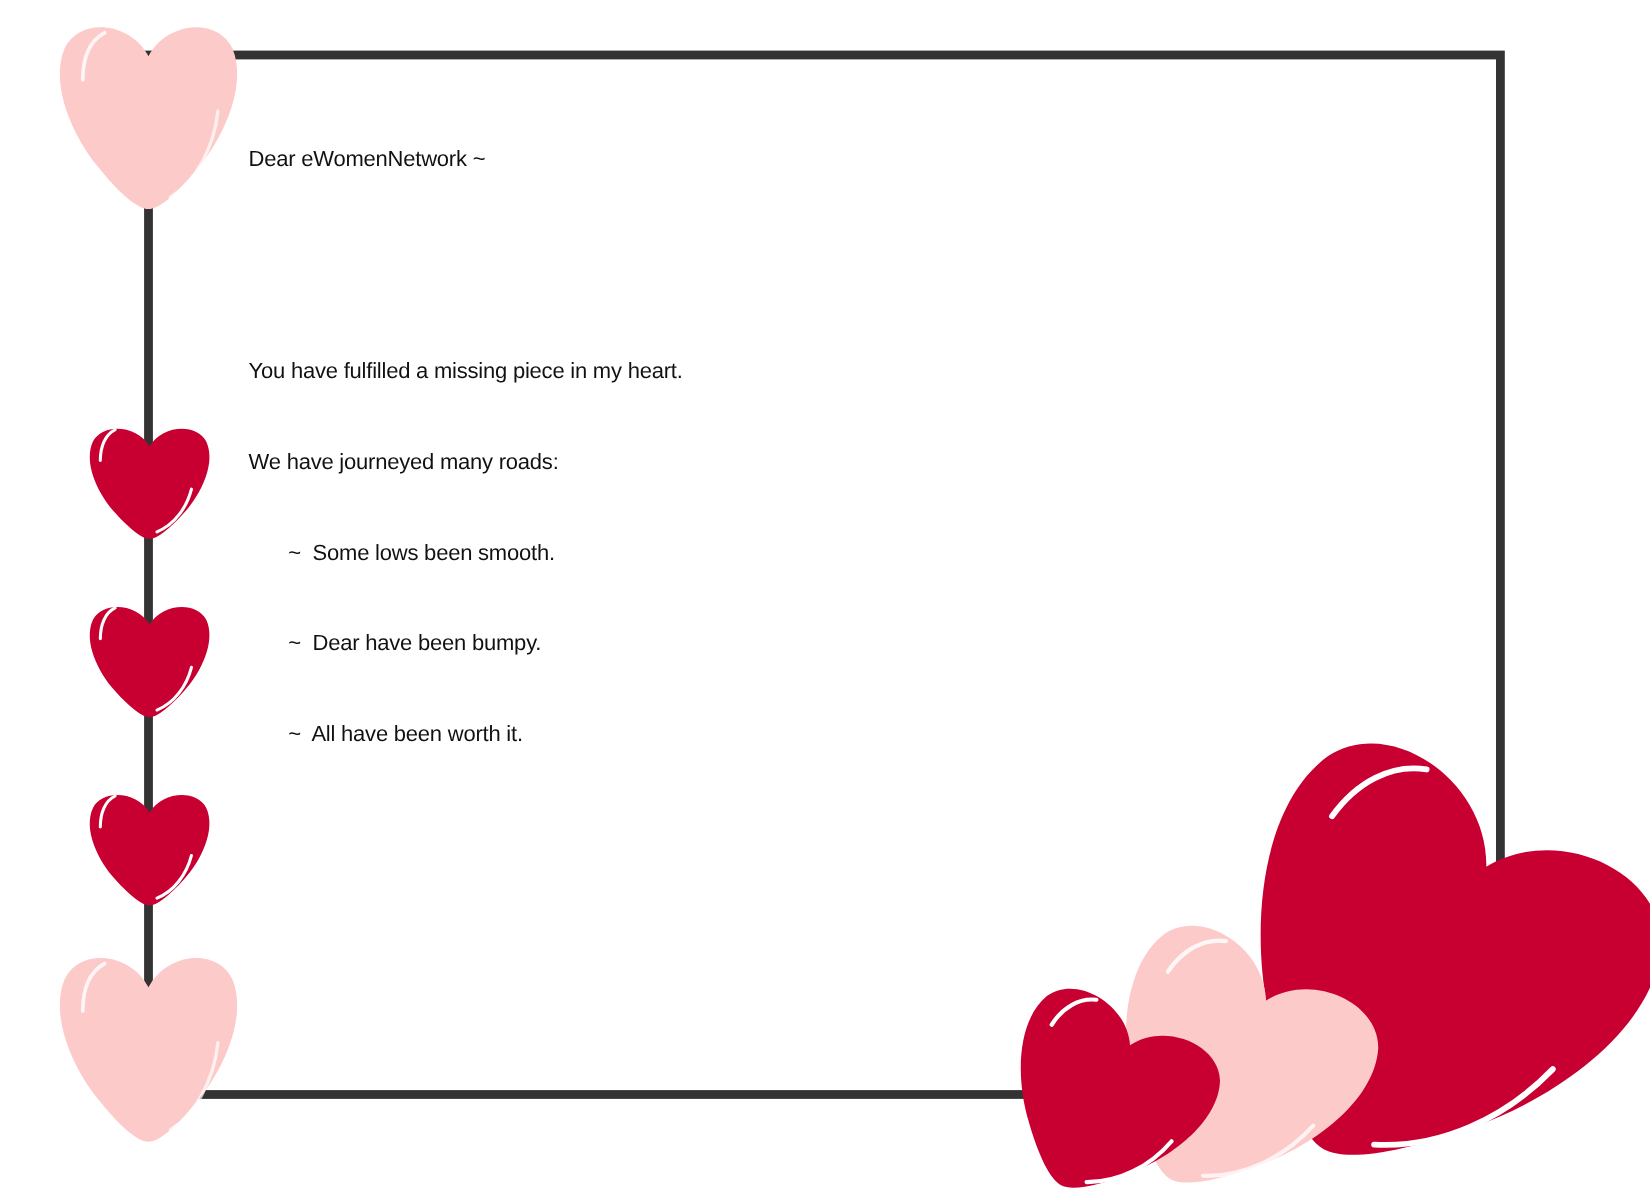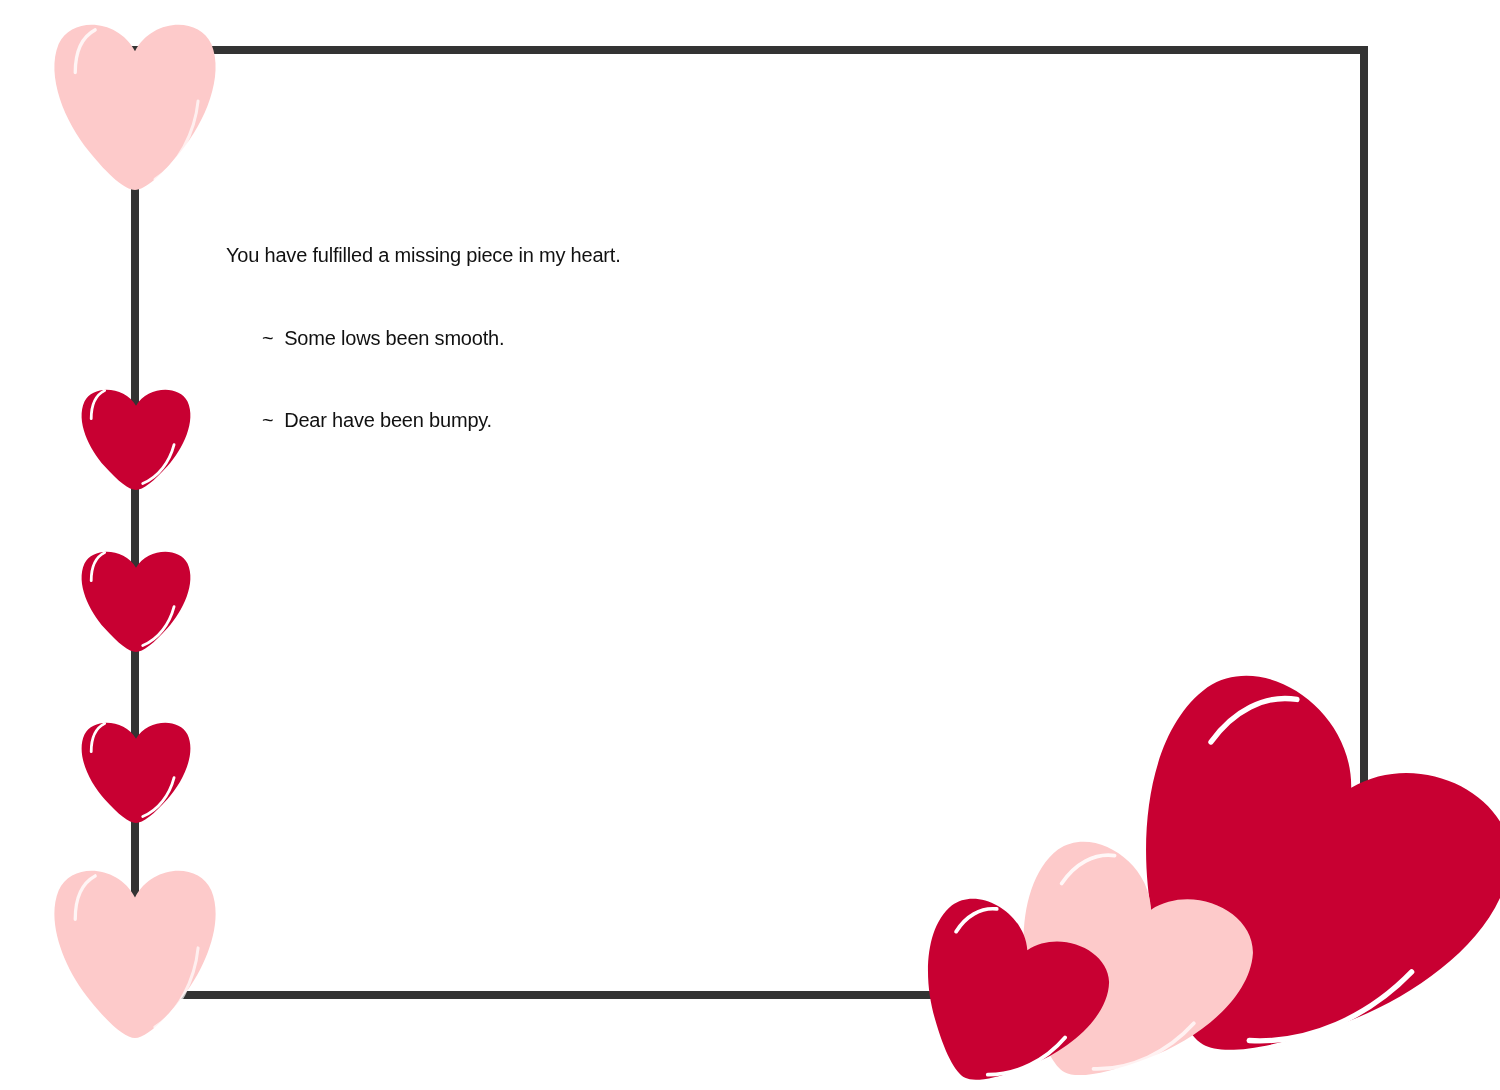--- a/index.html
+++ b/index.html
@@ -26,25 +26,28 @@
     .letter .indent { padding-left: 36px; }
     .heart { position: absolute; }
     .heart svg { display: block; width: 100%; height: 100%; overflow: visible; }
   </style>
 </head>
 <body>
 
 <div class="frame"></div>
 
 <div class="letter">
+  <span class="line">Dear eWomenNetwork ~</span>
   <span class="gap"></span>
 
   <span class="line">You have fulfilled a missing piece in my heart.</span>
+  <span class="line">We have journeyed many roads:</span>
   <span class="line indent">~  Some lows been smooth.</span>
   <span class="line indent">~  Dear have been bumpy.</span>
+  <span class="line indent">~  All have been worth it.</span>
   <span class="gap"></span>
 
   
   
   
 
   
   
   
   

